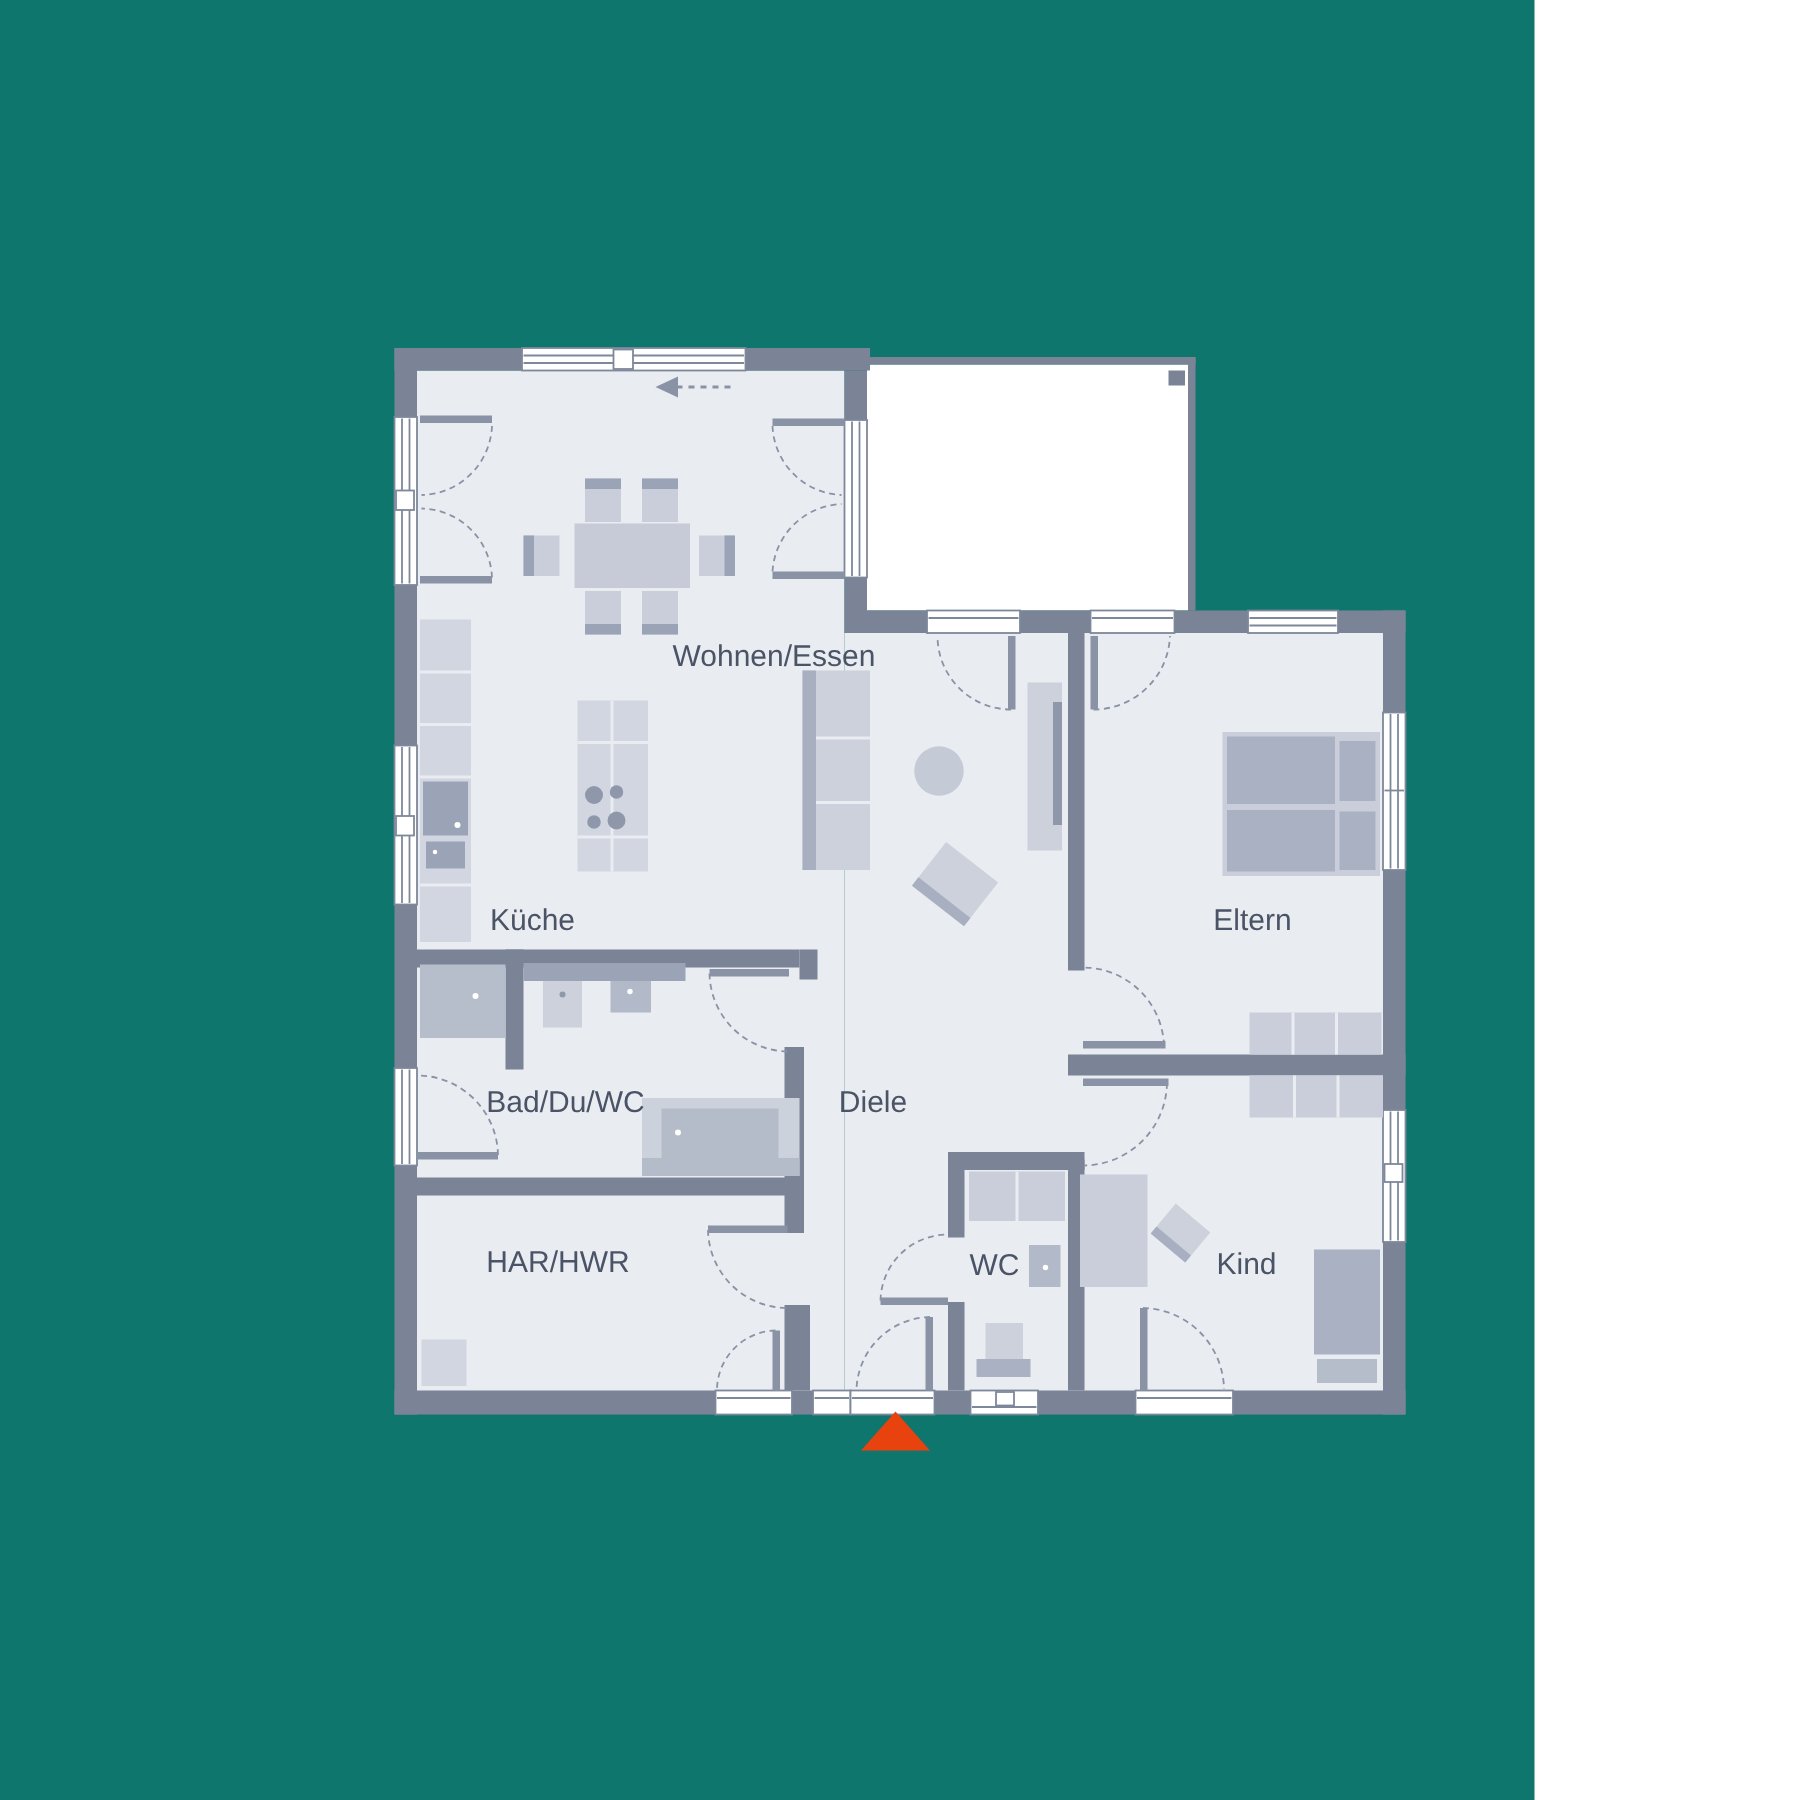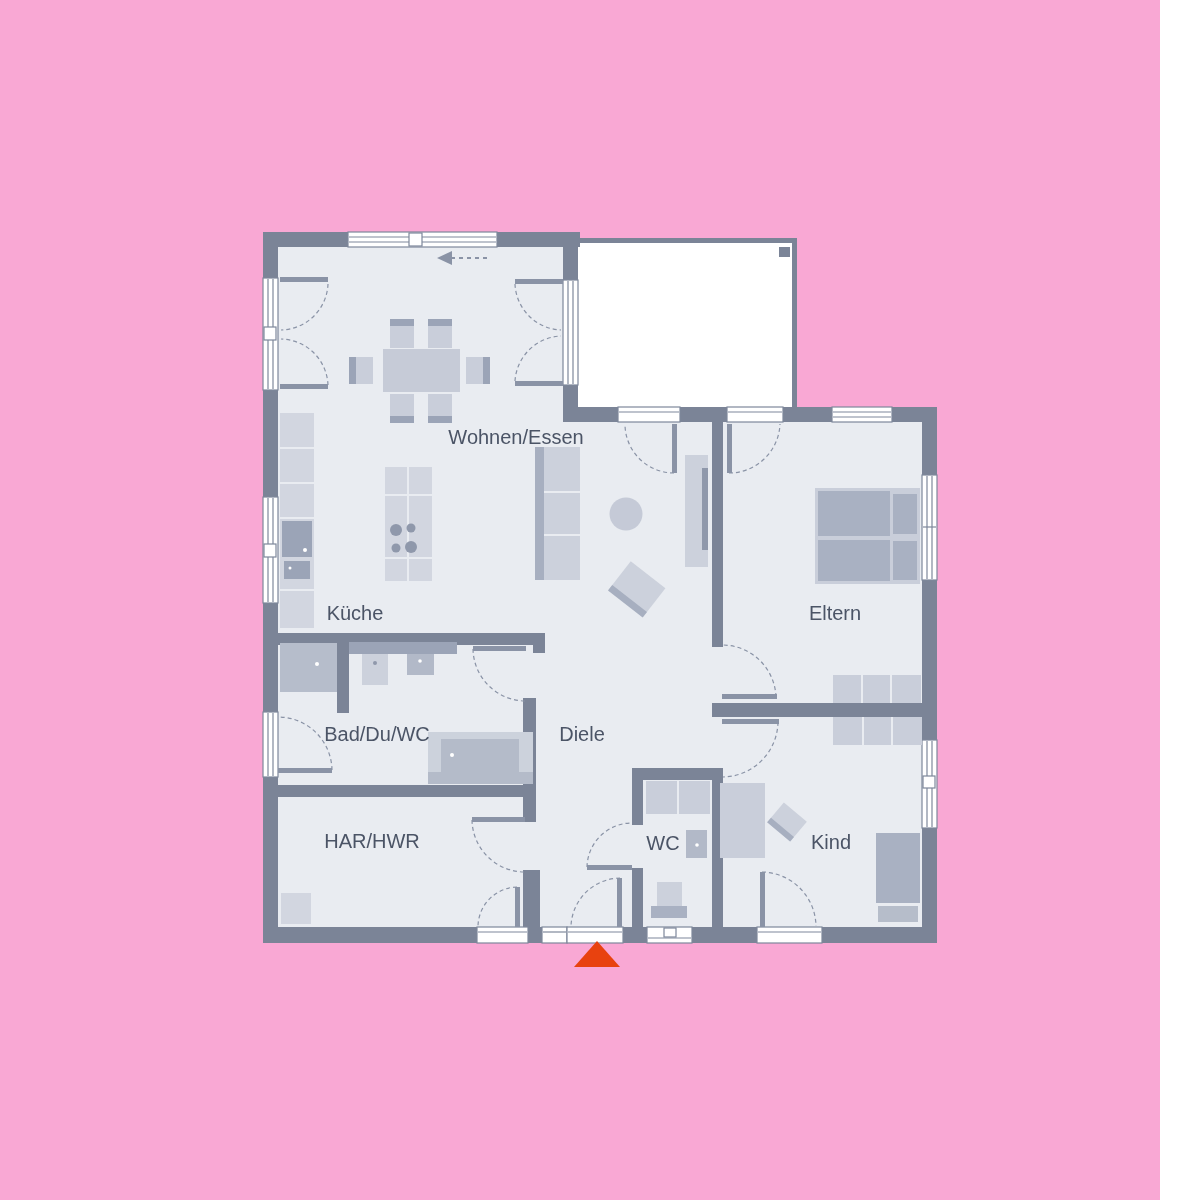--- a/index.html
+++ b/index.html
@@ -1,16 +1,16 @@
 <!DOCTYPE html>
 <html><head>
 <meta charset="utf-8">
 <style>
   html,body{margin:0;padding:0;background:#ffffff;}
-  .page{position:relative;width:1160px;height:1200px;background:#f9a8d4;overflow:hidden;
+  .page{position:relative;width:1023px;height:1200px;background:#0f766e;overflow:hidden;
         font-family:"Liberation Sans", sans-serif;}
   svg{position:absolute;left:0;top:0;}
   text.room-label{fill:#4b5466;font-size:20px;font-family:"Liberation Sans",sans-serif;}
 </style>
 </head>
 <body>
 
 <div class="page">
 <svg width="1200" height="1200" viewBox="0 0 1200 1200">
 

